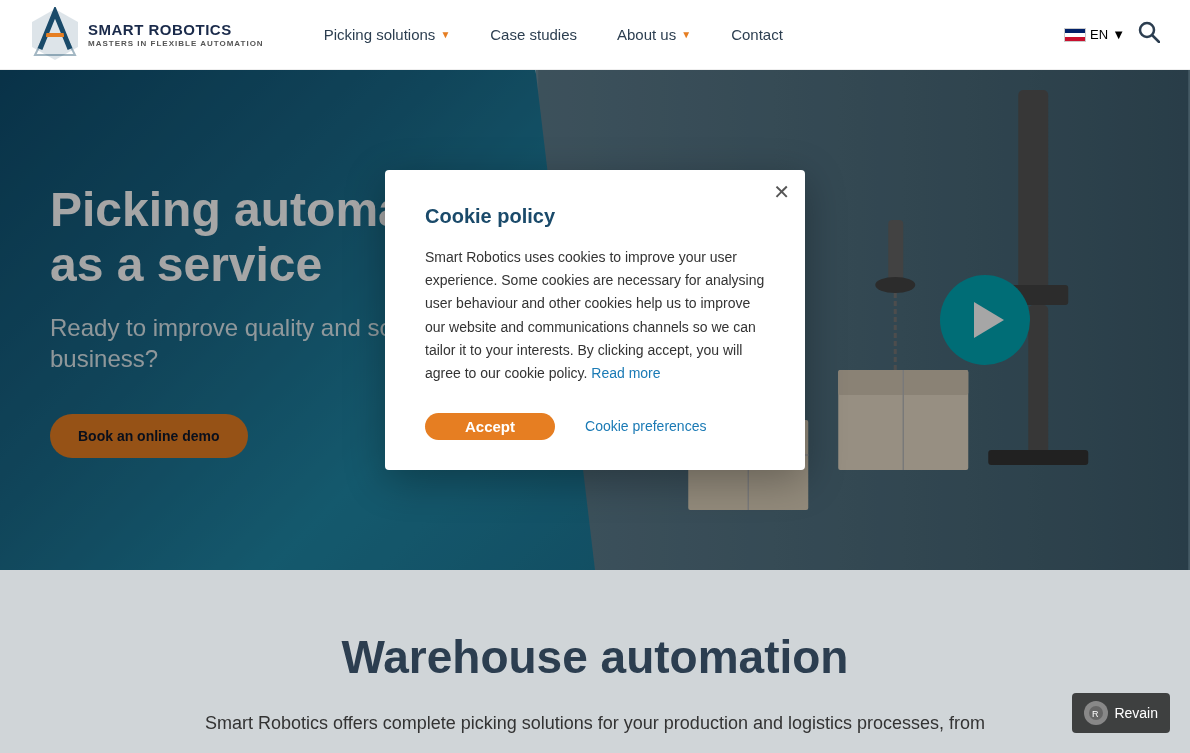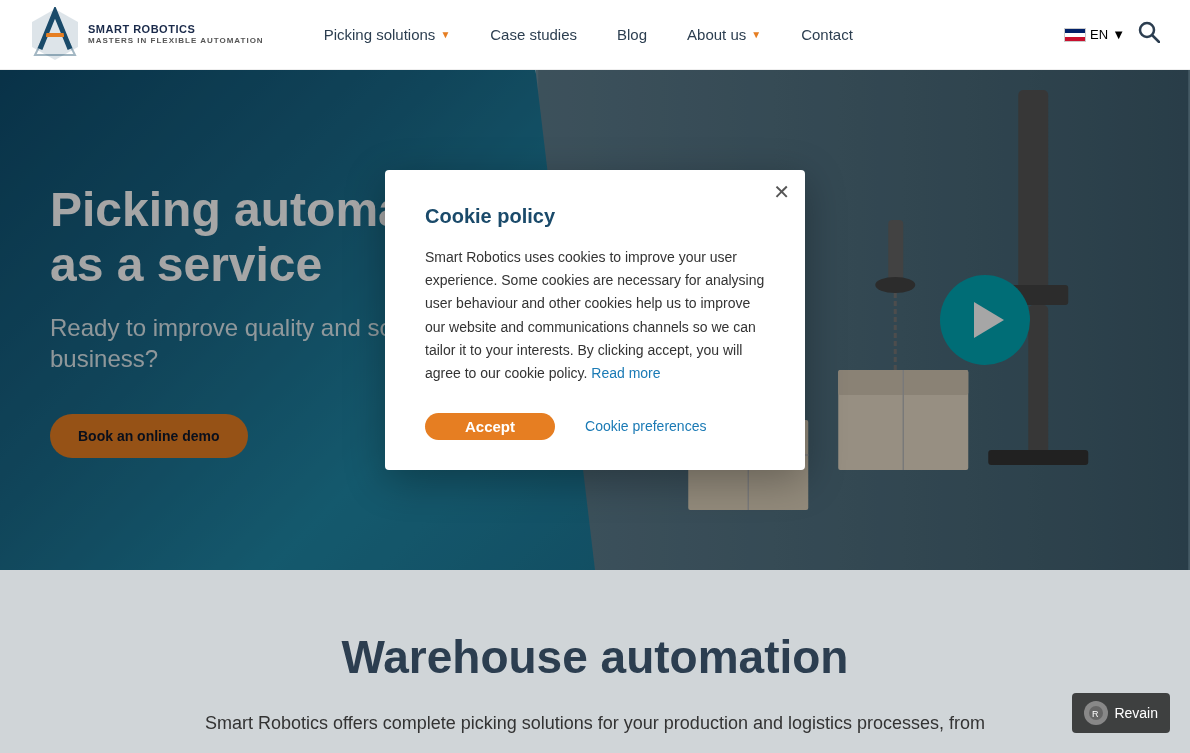--- a/index.html
+++ b/index.html
@@ -31,21 +31,21 @@
       display: flex;
       flex-direction: column;
       font-size: 11px;
       font-weight: bold;
       color: #2c3e50;
       text-transform: uppercase;
       line-height: 1.3;
       letter-spacing: 0.5px;
     }
     .logo-text span:first-child {
-      font-size: 11px;
+      font-size: 15px;
       font-weight: 900;
       color: #1a2a4a;
     }
     .logo-text span:last-child {
       font-size: 8px;
       color: #555;
       letter-spacing: 1px;
     }
     .nav-links {
       display: flex;
@@ -314,23 +314,20 @@
     </div>
   </a>
 
   <div class="nav-links">
     <a class="nav-item" href="#">
       <span>Picking solutions</span>
       <span class="caret">▼</span>
     </a>
     <a class="nav-item" href="#">
       <span>Case studies</span>
-    </a>
-    <a class="nav-item" href="#">
-      <span>Blog</span>
     </a>
     <a class="nav-item" href="#">
       <span>About us</span>
       <span class="caret">▼</span>
     </a>
     <a class="nav-item" href="#">
       <span>Contact</span>
     </a>
   </div>
 

